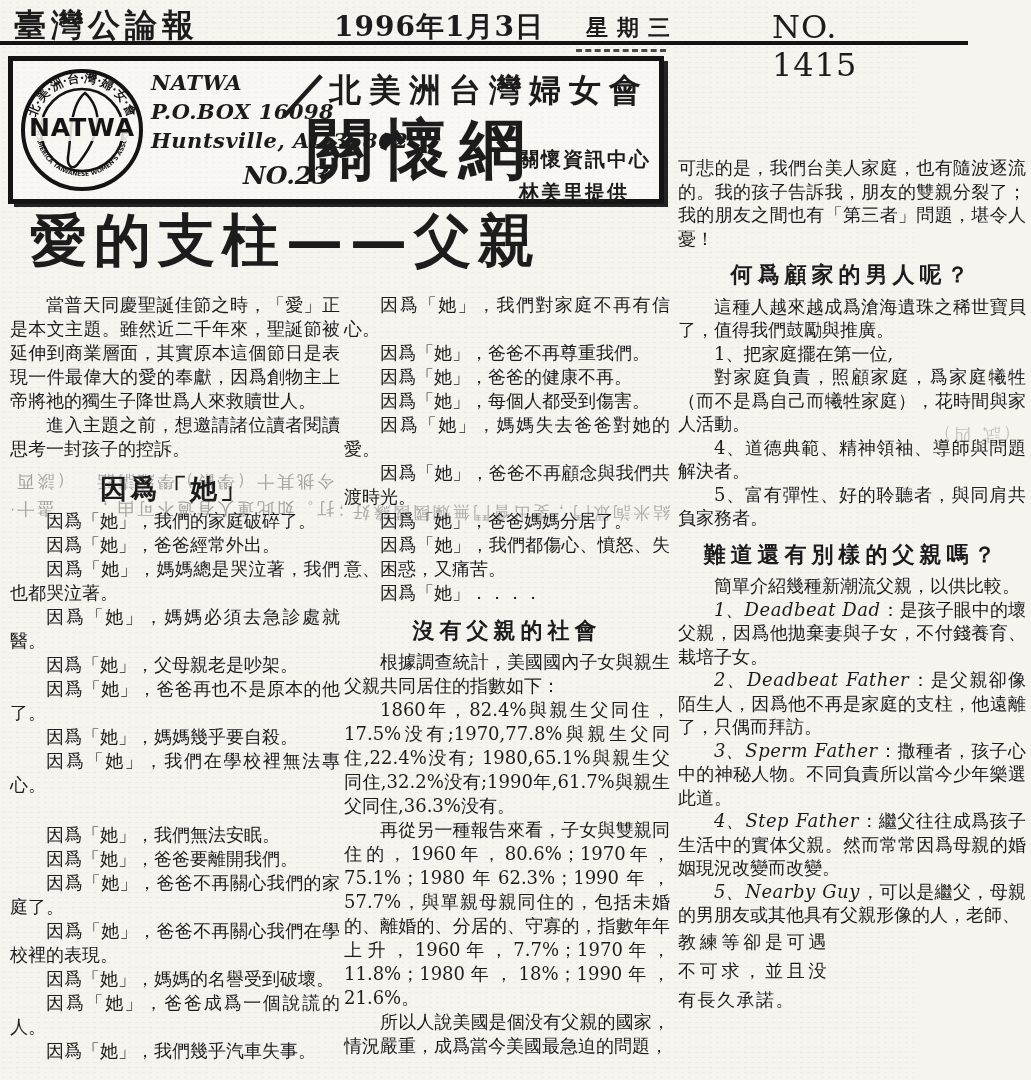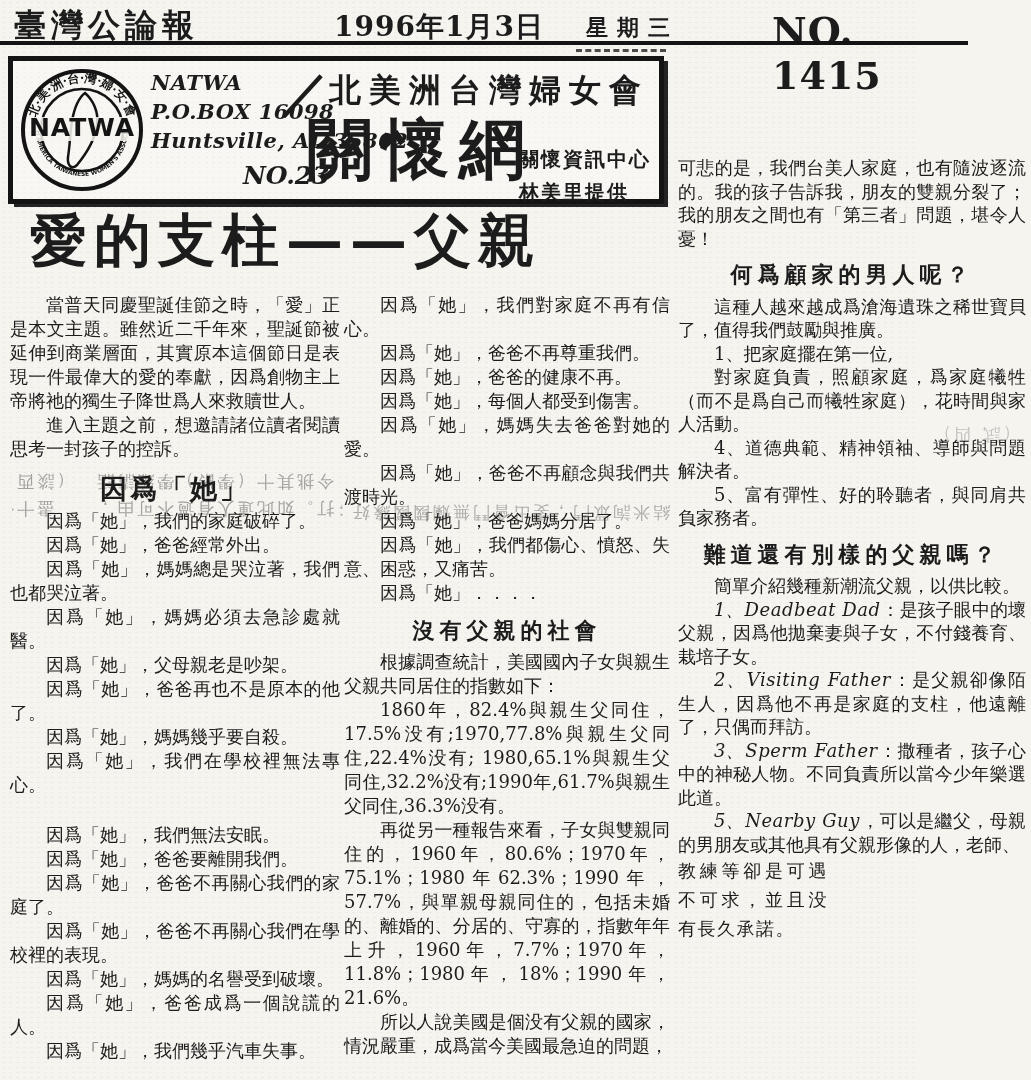--- a/index.html
+++ b/index.html
@@ -14,21 +14,21 @@
     position:relative;width:915px;height:1080px;
     background:
       radial-gradient(rgba(40,35,30,0.045) 1px, transparent 1.2px);
     background-size:7px 5px;
   }
   
   .masthead{position:absolute;left:0;top:0;width:100%;height:46px;}
   .paper-name{position:absolute;left:14px;top:4px;font-size:32px;font-weight:800;letter-spacing:5px;}
   .mh-date{position:absolute;left:334px;top:8px;font-size:28px;font-weight:700;letter-spacing:1px;}
   .mh-weekday{position:absolute;left:586px;top:13px;font-size:22px;font-weight:700;letter-spacing:9px;}
-  .mh-issue{position:absolute;left:772px;top:8px;font-size:38px;font-weight:700;letter-spacing:1px;}
+  .mh-issue{position:absolute;left:772px;top:8px;font-size:32px;font-weight:400;letter-spacing:1px;}
   .masthead-rule{position:absolute;left:0;top:41px;width:968px;height:4px;background:#141414;}
   .masthead-dash{position:absolute;left:576px;top:49px;width:90px;height:0;border-top:3px dashed #4a4a4a;}
   
   .logo-box{
     position:absolute;left:8px;top:56px;width:646px;height:138px;
     border:5px solid #141414;
     box-shadow:5px 4px 0 -1px #242424;
     background:rgba(255,255,255,0.25);
   }
   .seal{position:absolute;left:6px;top:6px;}
@@ -179,19 +179,20 @@
     <p>可悲的是，我們台美人家庭，也有隨波逐流的。我的孩子告訴我，朋友的雙親分裂了；我的朋友之間也有「第三者」問題，堪令人憂！</p>
     <h2 class="col-heading">何爲顧家的男人呢？</h2>
     <p class="indent">這種人越來越成爲滄海遺珠之稀世寶貝了，值得我們鼓勵與推廣。</p>
     <p class="indent">1、把家庭擺在第一位,</p>
     <p class="indent">對家庭負責，照顧家庭，爲家庭犧牲（而不是爲自己而犧牲家庭），花時間與家人活動。</p>
     <p class="indent">4、道德典範、精神領袖、導師與問題解決者。</p>
     <p class="indent">5、富有彈性、好的聆聽者，與同肩共負家務者。</p>
     <h2 class="col-heading">難道還有別樣的父親嗎？</h2>
     <p class="indent">簡單介紹幾種新潮流父親，以供比較。</p>
     <p class="indent"><span class="fnum">1、</span><span class="fterm">Deadbeat Dad</span><span>：是孩子眼中的壞父親，因爲他拋棄妻與子女，不付錢養育、栽培子女。</span></p>
-    <p class="indent"><span class="fnum">2、</span><span class="fterm">Visiting Father</span><span>：是父親卻像陌生人，因爲他不再是家庭的支柱，他遠離了，只偶而拜訪。</span></p>
+    <p class="indent"><span class="fnum">2、</span><span class="fterm">Deadbeat Father</span><span>：是父親卻像陌生人，因爲他不再是家庭的支柱，他遠離了，只偶而拜訪。</span></p>
     <p class="indent"><span class="fnum">3、</span><span class="fterm">Sperm Father</span><span>：撒種者，孩子心中的神秘人物。不同負責所以當今少年樂選此道。</span></p>
+    <p class="indent"><span class="fnum">4、</span><span class="fterm">Step Father</span><span>：繼父往往成爲孩子生活中的實体父親。然而常常因爲母親的婚姻現況改變而改變。</span></p>
     <p class="indent"><span class="fnum">5、</span><span class="fterm">Nearby Guy</span><span>，可以是繼父，母親的男朋友或其他具有父親形像的人，老師、</span></p>
     <p class="tail-block">教練等卻是可遇不可求，並且没有長久承諾。</p>
   </div>
 
 </div>
 
 </body></html>

